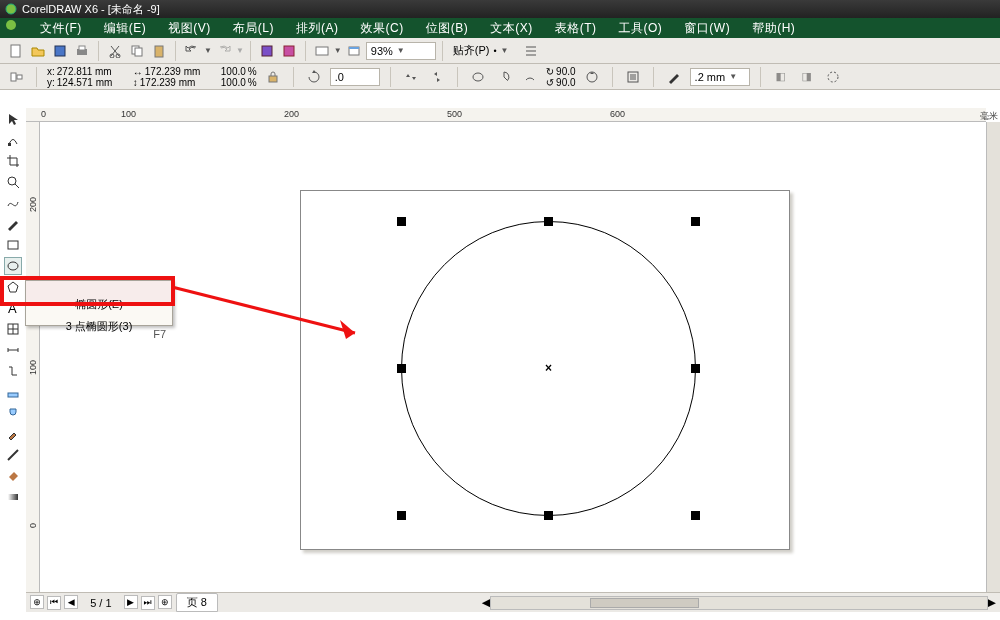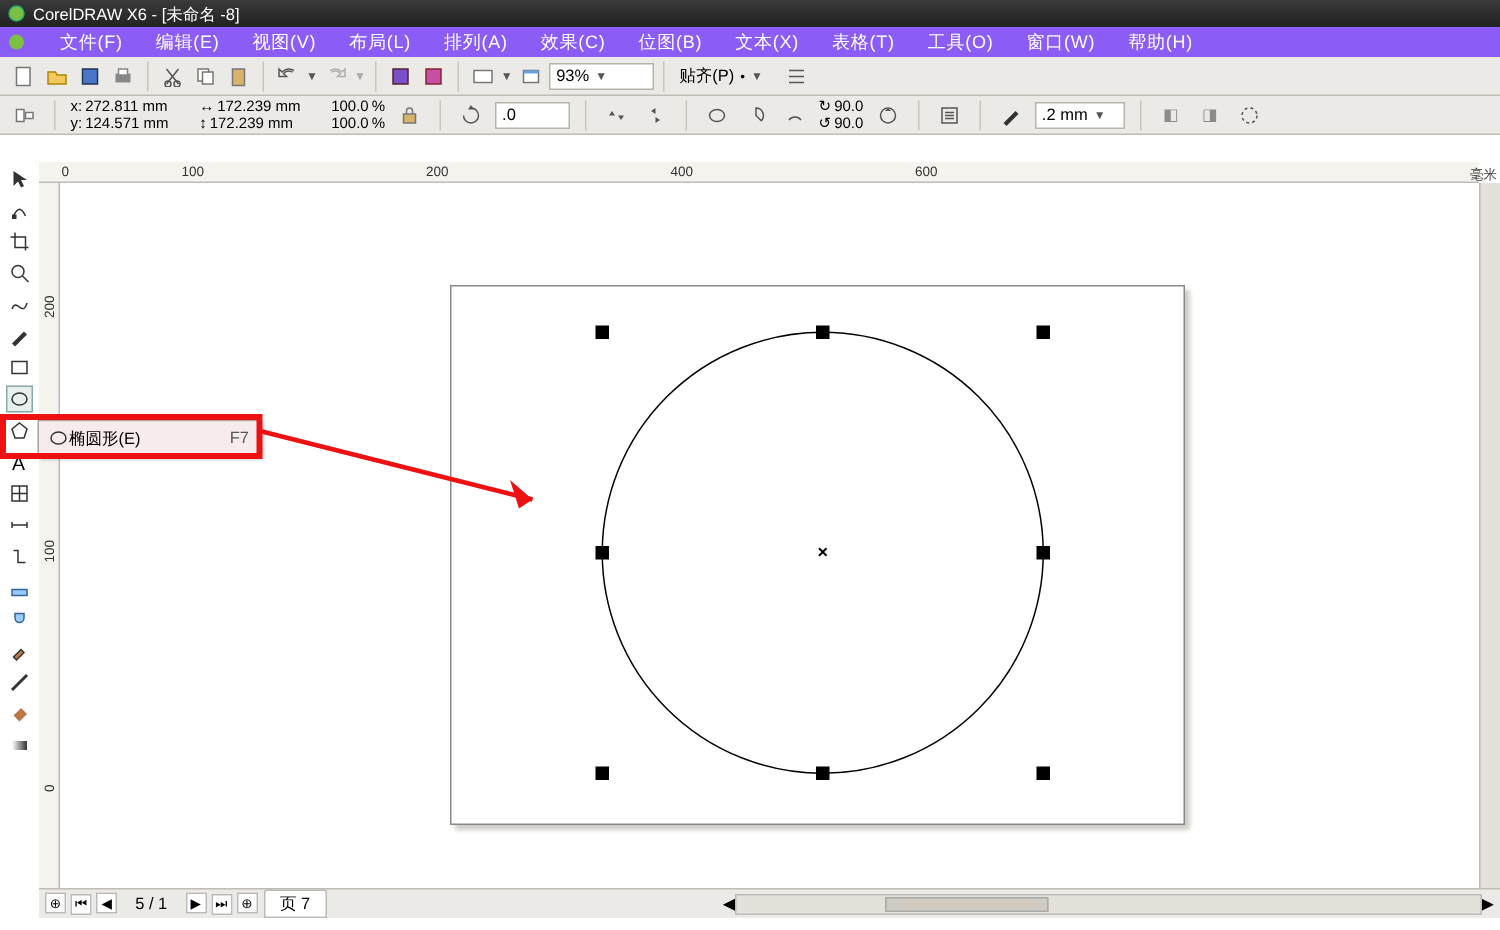--- a/index.html
+++ b/index.html
@@ -1,19 +1,19 @@
 <!DOCTYPE html>
 <html><head>
 <meta charset="utf-8">
 <style>
   * { margin:0; padding:0; box-sizing:border-box; font-family: "Microsoft YaHei", Tahoma, sans-serif; }
   body { background:#fff; font-size:11px; color:#000; overflow:hidden; width:1000px; height:620px; position:relative;}
   .titlebar { background: linear-gradient(#3a3a3a,#222); color:#fff; height:18px; display:flex; align-items:center; padding-left:4px; font-size:11px;}
   .titlebar svg{margin-right:4px}
-  .menubar { background:#8b5cf6; color:#fff; height:20px; display:flex; align-items:center; padding-left:24px; gap:10px;}
+  .menubar { background:#14532d; color:#fff; height:20px; display:flex; padding-left:24px; gap:10px;}
   .menubar span{ font-size:12px; letter-spacing:0.5px; padding:2px 6px; cursor:default;}
   .toolbar { background:#eceae6; border-bottom:1px solid #c0bcb4; height:26px; display:flex; align-items:center; padding:0 6px; gap:2px;}
   .propbar { background:#eceae6; border-bottom:1px solid #c0bcb4; height:26px; display:flex; align-items:center; padding:0 6px; gap:6px; font-size:11px;}
   .tbtn { width:20px; height:20px; display:flex; align-items:center; justify-content:center; border:1px solid transparent; border-radius:2px;}
   .sep{ width:1px; height:20px; background:#c9c5bc; margin:0 4px;}
   .combo{ display:flex; align-items:center; border:1px solid #b8b4aa; background:#fff; height:18px; padding:0 4px; gap:4px; font-size:11px;}
   .combo .arr{font-size:8px;color:#555}
   .coord{display:flex;flex-direction:column;line-height:11px;font-size:10px;}
   .coord-row{display:flex;align-items:center;gap:2px}
   .toolbox { position:absolute; left:2px; top:110px; width:22px; display:flex; flex-direction:column; gap:3px; align-items:center;}
@@ -22,21 +22,21 @@
   .ruler-h{position:absolute; left:26px; top:108px; right:14px; height:14px; background:#f5f3ee; border-bottom:1px solid #bbb;}
   .ruler-v{position:absolute; left:26px; top:122px; width:14px; bottom:28px; background:#f5f3ee; border-right:1px solid #bbb;}
   .ruler-h .tick{position:absolute;top:1px;font-size:9px;color:#333}
   .ruler-v .tick{position:absolute;left:2px;font-size:9px;color:#333; writing-mode:vertical-rl; transform:rotate(180deg)}
   .canvas{ position:absolute; left:40px; top:122px; right:14px; bottom:28px; background:#fff;}
   .page{ position:absolute; left:260px; top:68px; width:490px; height:360px; background:#fff; box-shadow:3px 3px 3px #d0cec8; border:1px solid #888;}
   .circle{ position:absolute; left:100px; top:30px; width:295px; height:295px; border:1px solid #000; border-radius:50%;}
   .handle{ position:absolute; width:9px; height:9px; background:#000;}
   .center-x{position:absolute; font-weight:bold; font-size:12px;}
   .flyout{ position:absolute; left:25px; top:280px; width:148px; background:#fbf9f4; border:1px solid #a8a49a; box-shadow:2px 2px 3px rgba(0,0,0,0.25);}
-  .flyout .row{ display:flex; align-items:center; height:22px; padding:0 6px; gap:0; font-size:11px;}
+  .flyout .row{ display:flex; align-items:center; height:22px; padding:0 6px; gap:16px; font-size:11px;flex-direction:column;}
   .flyout .row.hl{ background:#f7eceb;}
   .flyout .sc{margin-left:auto;color:#555}
   .annot-box{ position:absolute; border:4px solid #e11; pointer-events:none;}
   .arrow-svg{position:absolute;pointer-events:none}
   .statusbar{position:absolute; left:26px; right:0; bottom:8px; height:20px; background:#eceae6; border-top:1px solid #c0bcb4; display:flex; align-items:center; gap:4px; padding:0 4px; font-size:11px;}
   .pagenav .nb{width:14px;height:14px;display:inline-flex;align-items:center;justify-content:center;border:1px solid #bbb;background:#fff;font-size:9px}
   .tab{ background:#fff; border:1px solid #bbb; padding:1px 10px; border-radius:2px 2px 0 0;}
   .hscroll{ flex:1; margin-left:260px; display:flex; align-items:center;}
   .hscroll .track{flex:1;height:14px;background:#e4e1da;border:1px solid #bbb;position:relative}
   .hscroll .thumb{position:absolute;left:20%;width:22%;top:1px;bottom:1px;background:#cfcbc2;border:1px solid #aaa}
@@ -45,21 +45,21 @@
   .colorbar div{flex:1}
   .units{position:absolute;right:2px;top:110px;font-size:9px;color:#444}
 </style>
 </head>
 <body>
 
 <div class="titlebar">
   <svg width="14" height="14">
       <circle cx="7" cy="7" r="5" fill="#7bc043" stroke="#2a7" stroke-width="1"></circle>
     </svg>
-  <span>CorelDRAW X6 - [未命名 -8]</span>
+  <span>CorelDRAW X6 - [未命名 -9]</span>
 </div>
 
 <div class="menubar">
   <svg width="14" height="14" style="margin-left:-20px;margin-right:6px">
       <circle cx="7" cy="7" r="5" fill="#7bc043"></circle>
     </svg>
   <span>文件(F)</span>
   <span>编辑(E)</span>
   <span>视图(V)</span>
   <span>布局(L)</span>
@@ -289,21 +289,21 @@
       <svg width="14" height="14">
         <circle cx="7" cy="7" r="5" fill="none" stroke="#555" stroke-dasharray="2"></circle>
       </svg>
     </div>
 </div>
 
 <div class="ruler-h">
   <div class="tick" style="left:15px">0</div>
   <div class="tick" style="left:95px">100</div>
   <div class="tick" style="left:258px">200</div>
-  <div class="tick" style="left:421px">400</div>
+  <div class="tick" style="left:421px">500</div>
   <div class="tick" style="left:584px">600</div>
 </div>
 <div class="units">毫米</div>
 <div class="ruler-v">
   <div class="tick" style="top:75px">200</div>
   <div class="tick" style="top:238px">100</div>
   <div class="tick" style="top:401px">0</div>
 </div>
 
 <div class="toolbox">
@@ -429,20 +429,29 @@
   </div>
 </div>
 
 <div class="flyout">
   <div class="row hl">
     <svg width="14" height="14">
         <ellipse cx="7" cy="7" rx="5" ry="4" fill="none" stroke="#333"></ellipse>
       </svg>
     <span>椭圆形(E)</span>
     <span class="sc">F7</span>
+  </div>
+  <div class="row">
+    <svg width="14" height="14">
+        <ellipse cx="7" cy="7" rx="5" ry="4" fill="none" stroke="#333"></ellipse>
+        <circle cx="2" cy="7" r="1" fill="#333"></circle>
+        <circle cx="12" cy="7" r="1" fill="#333"></circle>
+        <circle cx="7" cy="3" r="1" fill="#333"></circle>
+      </svg>
+    <span>3 点椭圆形(3)</span>
   </div>
 </div>
 
 <div class="annot-box" style="left:0px;top:276px;width:175px;height:30px"></div>
 <svg class="arrow-svg" style="left:170px;top:285px" width="210" height="70">
   <line x1="2" y1="2" x2="185" y2="48" stroke="#e11" stroke-width="3"></line>
   <polygon points="185,48 170,35 176,54" fill="#e11"></polygon>
 </svg>
 
 <div class="colorbar" style="right:0;top:128px;height:430px">
@@ -456,21 +465,21 @@
     <span class="nb">⊕</span>
     <span class="nb">⏮</span>
     <span class="nb">◀</span>
   </span>
   <span style="padding:0 8px">5 / 1</span>
   <span class="pagenav">
     <span class="nb">▶</span>
     <span class="nb">⏭</span>
     <span class="nb">⊕</span>
   </span>
-  <span class="tab">页 7</span>
+  <span class="tab">页 8</span>
   <div class="hscroll">
     <span class="nb">◀</span>
     <div class="track">
         <div class="thumb"></div>
       </div>
     <span class="nb">▶</span>
   </div>
 </div>
 
 </body></html>

